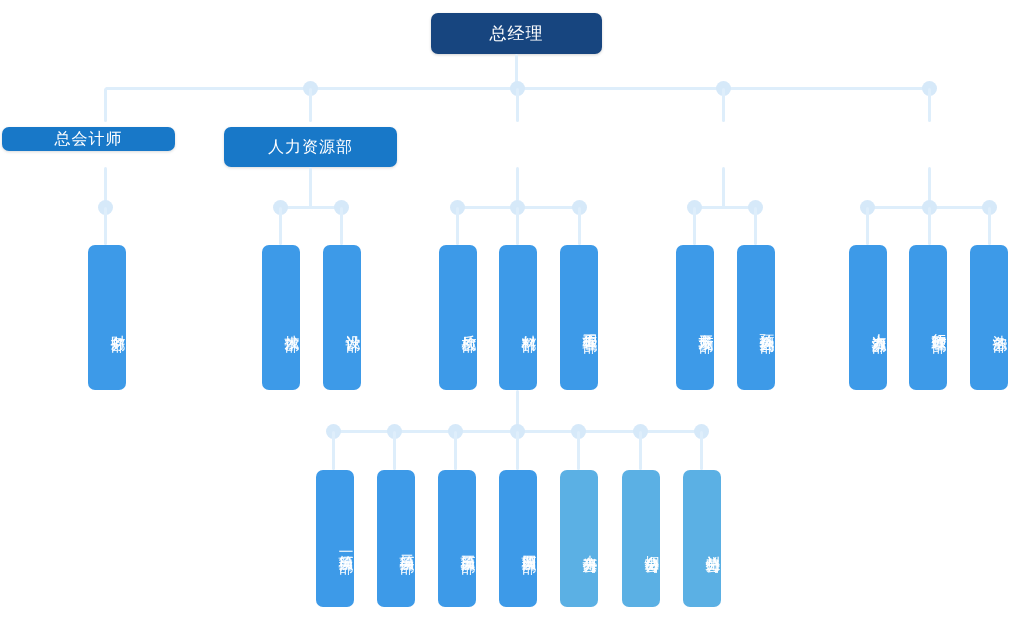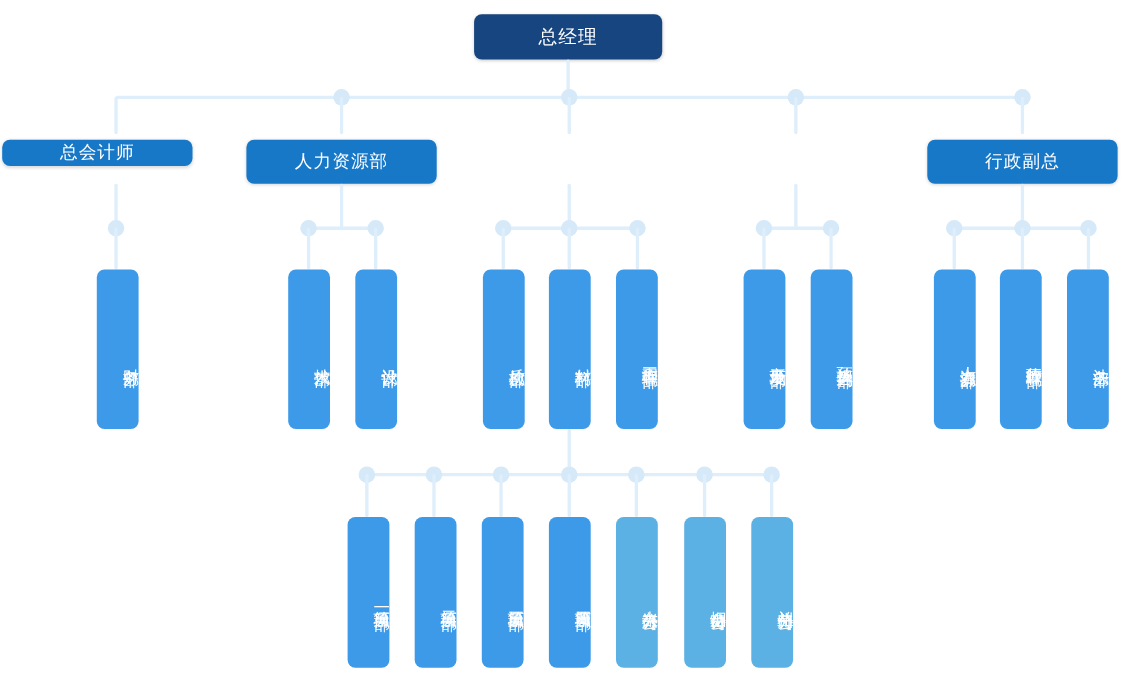--- a/index.html
+++ b/index.html
@@ -102,21 +102,20 @@
   <div class="vline" style="left:309px; top:88px; height:34px;"></div>
   <div class="dot" style="left:510px; top:81px;"></div>
   <div class="vline" style="left:516px; top:88px; height:34px;"></div>
   <div class="dot" style="left:716px; top:81px;"></div>
   <div class="vline" style="left:722px; top:88px; height:34px;"></div>
   <div class="dot" style="left:922px; top:81px;"></div>
   <div class="vline" style="left:928px; top:88px; height:34px;"></div>
 
   <div class="node level2" style="left:2px; top:127px; width:173px; height:24px;">总会计师</div>
   <div class="node level2" style="left:224px; top:127px; width:173px; height:40px;">人力资源部</div>
-  <div class="node level2" style="left:843px; top:127px; width:173px; height:40px;">行政副总</div>
 
   <div class="vline" style="left:104px; top:167px; height:40px;"></div>
   <div class="dot" style="left:98px; top:200px;"></div>
   <div class="vline" style="left:104px; top:207px; height:38px;"></div>
   <div class="node level3" style="left:88px; top:245px; width:38px; height:145px;">财务部</div>
 
   <div class="vline" style="left:309px; top:167px; height:40px;"></div>
   <div class="hline" style="left:280px; top:206px; width:62px;"></div>
   <div class="dot" style="left:273px; top:200px;"></div>
   <div class="vline" style="left:279px; top:207px; height:38px;"></div>

